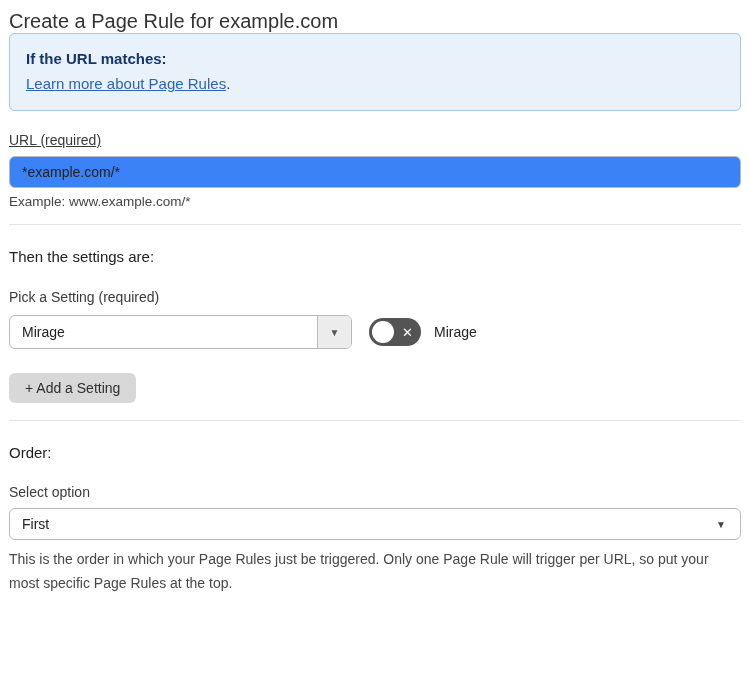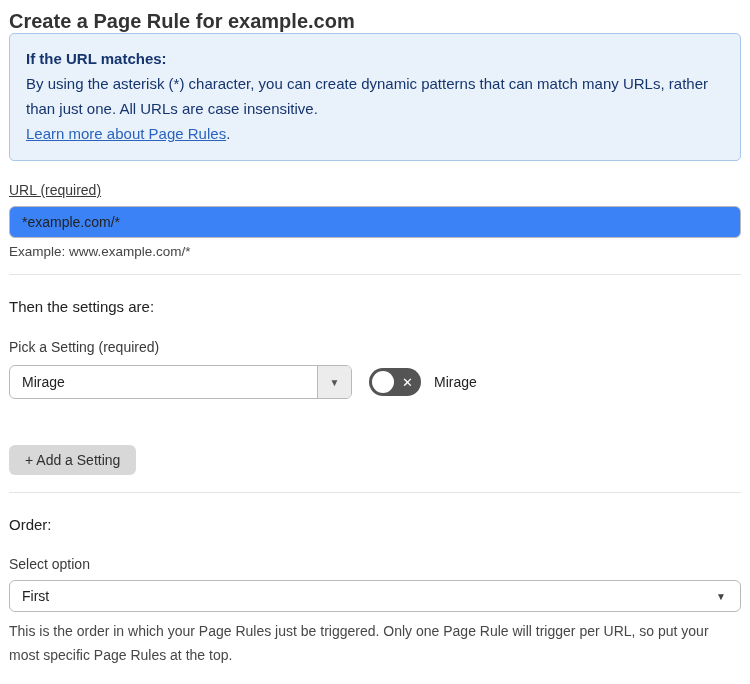--- a/index.html
+++ b/index.html
@@ -16,21 +16,21 @@
   *{box-sizing:border-box;margin:0;padding:0;}
   html,body{background:#fff;}
   body{
     width:750px;height:684px;
     font-family:"Liberation Sans","DejaVu Sans",sans-serif;
     color:#333;
     padding:8px 9px 0 9px;
     overflow:hidden;
   }
   .page-title{
-    font-size:20px;font-weight:bold;color:#333;
+    font-size:20px;font-weight:normal;color:#333;
     margin-top:2px;
   }
   .info-box{
     background:var(--info-bg);
     border:1px solid var(--info-border);
     border-radius:5px;
     padding:12px 16px 14px 16px;
     color:var(--info-text);
     font-size:15px;
     line-height:25px;
@@ -152,21 +152,21 @@
     height:31px;
     padding:0 16px;
     background:var(--btn-gray);
     border:none;
     border-radius:6px;
     font-size:14px;
     font-family:inherit;
     color:#2f2f2f;
     cursor:pointer;
   }
-  .add-setting-btn{margin-top:46px;height:30px;}
+  .add-setting-btn{margin-top:24px;height:30px;}
   .full-select{
     margin-top:8px;
     width:100%;
     height:32px;
     border:1px solid var(--border-gray);
     border-radius:6px;
     display:flex;
     align-items:center;
     padding:0 14px 0 12px;
     font-size:14px;
@@ -186,21 +186,20 @@
 </style>
 </head>
 <body>
 
 
 
 <h1 class="page-title">Create a Page Rule for example.com</h1>
 
 <div class="info-box">
   <div class="info-heading">If the URL matches:</div>
-  <div>By using the asterisk (*) character, you can create dynamic patterns that can match many URLs, rather than just one. All URLs are case insensitive.</div>
   <div>
     <a>Learn more about Page Rules</a><span>.</span>
   </div>
 </div>
 
 <div class="field-label">URL (required)</div>
 <input class="text-input" type="text" value="*example.com/*" style="">
 <div class="helper-text">Example: www.example.com/*</div>
 
 <hr class="divider">

